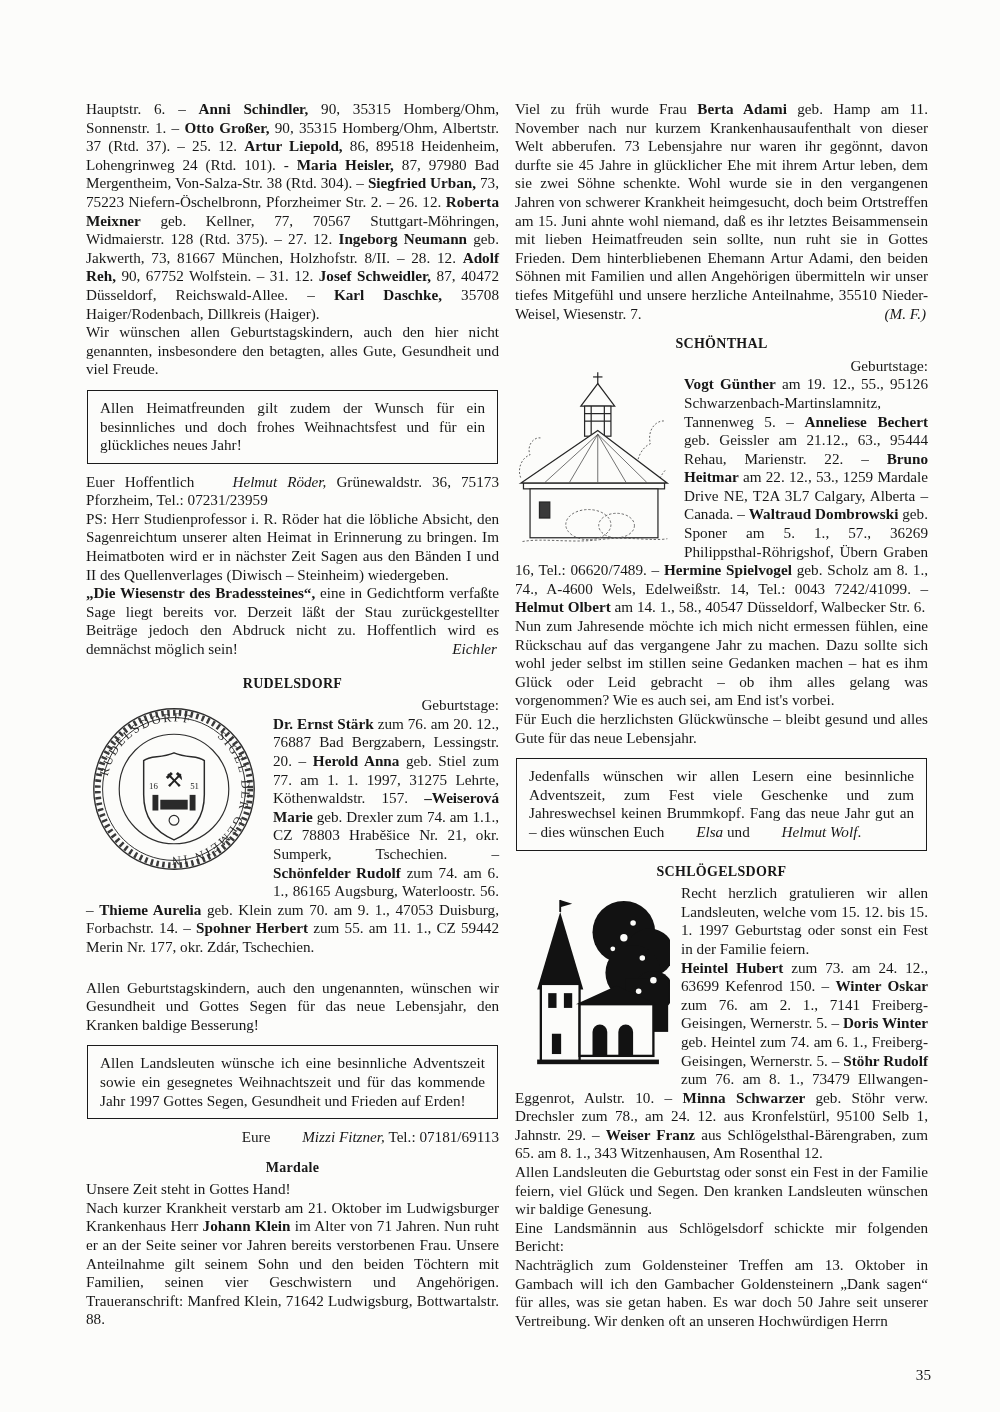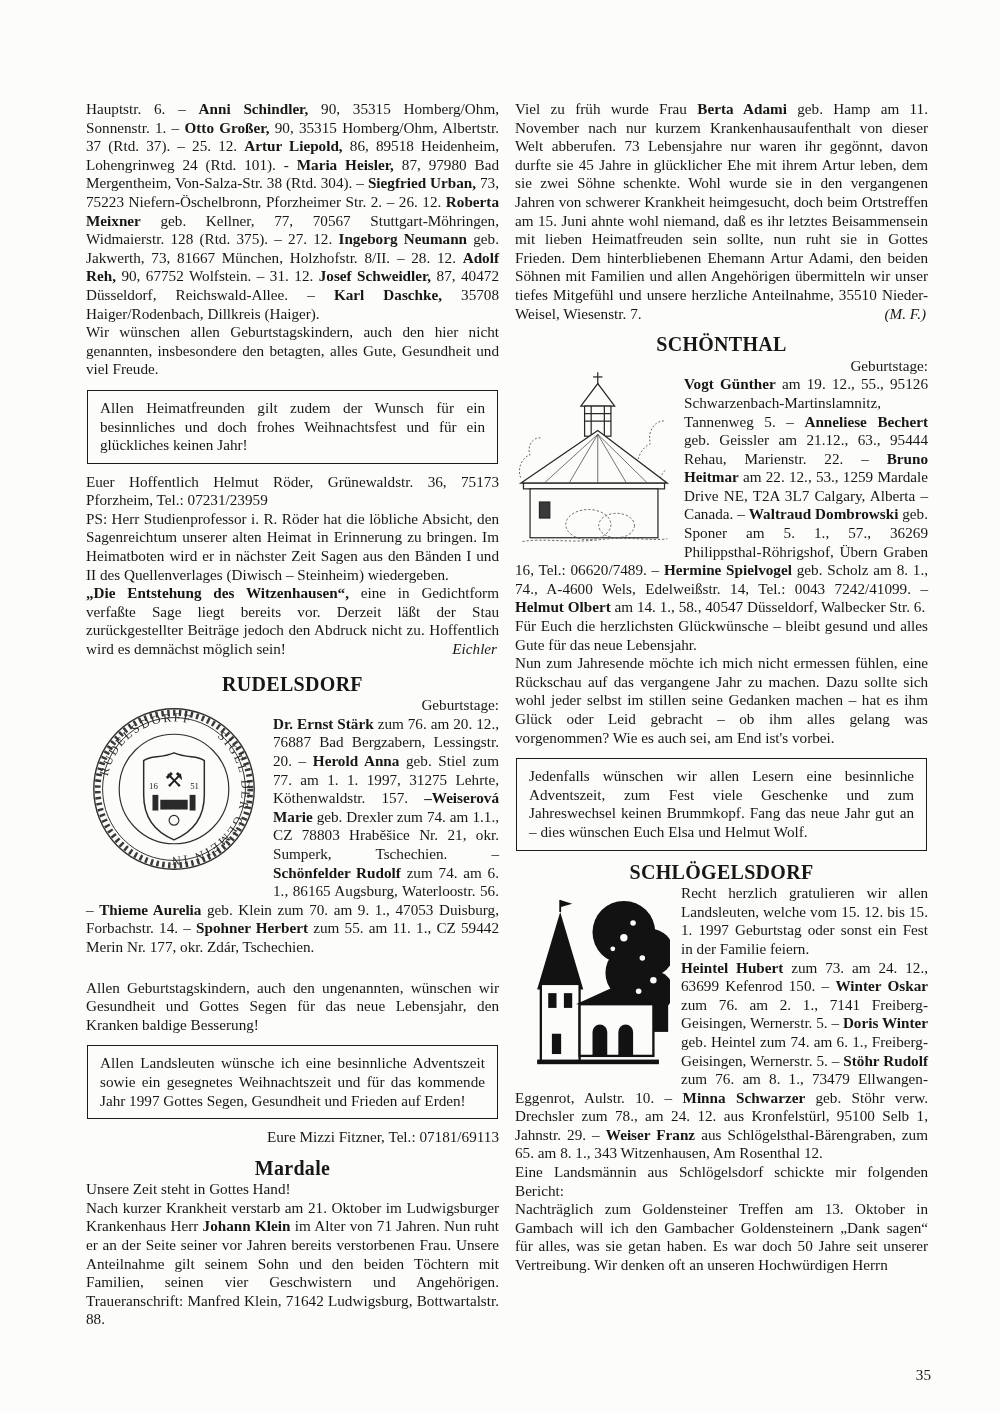--- a/index.html
+++ b/index.html
@@ -3,22 +3,22 @@
 <meta charset="utf-8">
 <style>
   html,body{margin:0;padding:0;background:#ddd;}
   .page{position:relative;width:1000px;height:1412px;background:#fcfcfa;overflow:hidden;
         color:#171717;font-family:"Liberation Serif","DejaVu Serif",serif;
         font-size:15.2px;line-height:18.6px;}
   .cols{display:flex;gap:16px;padding:100px 72px 0 86px;}
   .col{width:413px;}
   p{margin:0;text-align:justify;}
   .b{font-weight:bold;}
-  .i{}
-  .h-sec{font-weight:bold;text-align:center;font-size:20px;letter-spacing:.3px;margin:12px 0 3px;}
+  .i{font-style:italic;margin-left:28px;}
+  .h-sec{font-weight:bold;text-align:center;font-size:14px;letter-spacing:.3px;margin:12px 0 3px;}
   .box{border:1.5px solid #1b1b1b;padding:8px 12px;margin:11px 1px 9px 1px;}
   .rel{position:relative;}
   .endsig{position:absolute;right:2px;bottom:0;font-style:italic;}
   .sig-right{text-align:right;margin:8px 0 2px;}
   .geb-label{text-align:right;}
   .float-img{float:left;margin:3px 11px 4px 0;}
   .clear{clear:both;}
   .gap{margin-top:22px;}
   .pagenum{position:absolute;top:1366px;right:69px;}
   .seal-text{font-family:"Liberation Serif",serif;font-size:12.5px;letter-spacing:2.2px;fill:#2a2a2a;}
@@ -29,27 +29,27 @@
 <body>
 
 <div class="page">
   <div class="cols">
 
     <div class="col">
       <p><span>Hauptstr. 6. – </span><span class="b">Anni Schindler,</span><span> 90, 35315 Homberg/Ohm, Sonnenstr. 1. – </span><span class="b">Otto Großer,</span><span> 90, 35315 Homberg/Ohm, Albertstr. 37 (Rtd. 37). – 25. 12. </span><span class="b">Artur Liepold,</span><span> 86, 89518 Heidenheim, Lohengrinweg 24 (Rtd. 101). - </span><span class="b">Maria Heisler,</span><span> 87, 97980 Bad Mergentheim, Von-Salza-Str. 38 (Rtd. 304). – </span><span class="b">Siegfried Urban,</span><span> 73, 75223 Niefern-Öschelbronn, Pforzheimer Str. 2. – 26. 12. </span><span class="b">Roberta Meixner</span><span> geb. Kellner, 77, 70567 Stuttgart-Möhringen, Widmaierstr. 128 (Rtd. 375). – 27. 12. </span><span class="b">Ingeborg Neumann</span><span> geb. Jakwerth, 73, 81667 München, Holzhofstr. 8/II. – 28. 12. </span><span class="b">Adolf Reh,</span><span> 90, 67752 Wolfstein. – 31. 12. </span><span class="b">Josef Schweidler,</span><span> 87, 40472 Düsseldorf, Reichswald-Allee. – </span><span class="b">Karl Daschke,</span><span> 35708 Haiger/Rodenbach, Dillkreis (Haiger).</span></p>
       <p>Wir wünschen allen Geburtstagskindern, auch den hier nicht genannten, insbesondere den betagten, alles Gute, Gesundheit und viel Freude.</p>
 
       <div class="box">
-        <p>Allen Heimatfreunden gilt zudem der Wunsch für ein besinnliches und doch frohes Weihnachtsfest und für ein glückliches keinen Jahr!</p>
+        <p>Allen Heimatfreunden gilt zudem der Wunsch für ein besinnliches und doch frohes Weihnachtsfest und für ein glückliches neues Jahr!</p>
       </div>
 
       <p><span>Euer Hoffentlich </span><span class="i">Helmut Röder,</span><span> Grünewaldstr. 36, 75173 Pforzheim, Tel.: 07231/23959</span></p>
       <p>PS: Herr Studienprofessor i. R. Röder hat die löbliche Absicht, den Sagenreichtum unserer alten Heimat in Erinnerung zu bringen. Im Heimatboten wird er in nächster Zeit Sagen aus den Bänden I und II des Quellenverlages (Diwisch – Steinheim) wiedergeben.</p>
       <div class="rel">
-        <p><span class="b">„Die Entstehung des Witzenhausen“,</span><span> eine in Gedichtform verfaßte Sage liegt bereits vor. Derzeit läßt der Stau zurückgestellter Beiträge jedoch den Abdruck nicht zu. Hoffentlich wird es demnächst möglich sein!</span></p>
+        <p><span class="b">„Die Wiesenstr des Bradessteines“,</span><span> eine in Gedichtform verfaßte Sage liegt bereits vor. Derzeit läßt der Stau zurückgestellter Beiträge jedoch den Abdruck nicht zu. Hoffentlich wird es demnächst möglich sein!</span></p>
         <span class="endsig">Eichler</span>
       </div>
 
       <div class="h-sec" style="margin-top:16px">RUDELSDORF</div>
 
       <div>
 
         <svg class="float-img" width="176" height="180" viewBox="0 0 176 184">
           <circle cx="88" cy="92" r="82" fill="#fcfcfa" stroke="#2e2e2e" stroke-width="1.4"></circle>
           <circle cx="88" cy="92" r="78" fill="none" stroke="#3a3a3a" stroke-width="6" stroke-dasharray="2.5,3.5"></circle>
@@ -134,22 +134,22 @@
             <ellipse cx="78" cy="170" rx="24" ry="16"></ellipse>
             <ellipse cx="108" cy="171" rx="19" ry="13"></ellipse>
             <path d="M8,188 C30,184 60,190 90,186 C120,182 146,188 162,185"></path>
           </g>
         </svg>
         <div class="geb-label">Geburtstage:</div>
         <p><span class="b">Vogt Günther</span><span> am 19. 12., 55., 95126 Schwarzenbach-Martinslamnitz, Tannenweg 5. – </span><span class="b">Anneliese Bechert</span><span> geb. Geissler am 21.12., 63., 95444 Rehau, Marienstr. 22. – </span><span class="b">Bruno Heitmar</span><span> am 22. 12., 53., 1259 Mardale Drive NE, T2A 3L7 Calgary, Alberta – Canada. – </span><span class="b">Waltraud Dombrowski</span><span> geb. Sponer am 5. 1., 57., 36269 Philippsthal-Röhrigshof, Übern Graben 16, Tel.: 06620/7489. – </span><span class="b">Hermine Spielvogel</span><span> geb. Scholz am 8. 1., 74., A-4600 Wels, Edelweißstr. 14, Tel.: 0043 7242/41099. – </span><span class="b">Helmut Olbert</span><span> am 14. 1., 58., 40547 Düsseldorf, Walbecker Str. 6.</span></p>
         <div class="clear"></div>
       </div>
 
+      <p>Nun zum Jahresende möchte ich mich nicht ermessen fühlen, eine Rückschau auf das vergangene Jahr zu machen. Dazu sollte sich wohl jeder selbst im stillen seine Gedanken machen – hat es ihm Glück oder Leid gebracht – ob ihm alles gelang was vorgenommen? Wie es auch sei, am End ist's vorbei.</p>
       <p>Für Euch die herzlichsten Glückwünsche – bleibt gesund und alles Gute für das neue Lebensjahr.</p>
-      <p>Nun zum Jahresende möchte ich mich nicht ermessen fühlen, eine Rückschau auf das vergangene Jahr zu machen. Dazu sollte sich wohl jeder selbst im stillen seine Gedanken machen – hat es ihm Glück oder Leid gebracht – ob ihm alles gelang was vorgenommen? Wie es auch sei, am End ist's vorbei.</p>
 
       <div class="box">
         <p><span>Jedenfalls wünschen wir allen Lesern eine besinnliche Adventszeit, zum Fest viele Geschenke und zum Jahreswechsel keinen Brummkopf. Fang das neue Jahr gut an – dies wünschen Euch </span><span class="i">Elsa</span><span> und </span><span class="i">Helmut Wolf</span><span>.</span></p>
       </div>
 
       <div class="h-sec">SCHLÖGELSDORF</div>
 
       <div>
 
         <svg class="float-img" width="155" height="192" viewBox="0 0 168 190">
@@ -179,19 +179,20 @@
           <rect x="70" y="118" width="80" height="56" fill="#fcfcfa" stroke="#121212" stroke-width="2.5"></rect>
           <path d="M84,174 v-26 a8,8 0 0 1 16,0 v26 Z" fill="#121212"></path>
           <path d="M112,174 v-26 a8,8 0 0 1 16,0 v26 Z" fill="#121212"></path>
           <rect x="24" y="178" width="132" height="5" fill="#121212"></rect>
         </svg>
         <p>Recht herzlich gratulieren wir allen Landsleuten, welche vom 15. 12. bis 15. 1. 1997 Geburtstag oder sonst ein Fest in der Familie feiern.</p>
         <p><span class="b">Heintel Hubert</span><span> zum 73. am 24. 12., 63699 Kefenrod 150. – </span><span class="b">Winter Oskar</span><span> zum 76. am 2. 1., 7141 Freiberg-Geisingen, Wernerstr. 5. – </span><span class="b">Doris Winter</span><span> geb. Heintel zum 74. am 6. 1., Freiberg-Geisingen, Wernerstr. 5. – </span><span class="b">Stöhr Rudolf</span><span> zum 76. am 8. 1., 73479 Ellwangen-Eggenrot, Aulstr. 10. – </span><span class="b">Minna Schwarzer</span><span> geb. Stöhr verw. Drechsler zum 78., am 24. 12. aus Kronfelstürl, 95100 Selb 1, Jahnstr. 29. – </span><span class="b">Weiser Franz</span><span> aus Schlögelsthal-Bärengraben, zum 65. am 8. 1., 343 Witzenhausen, Am Rosenthal 12.</span></p>
         <div class="clear"></div>
       </div>
 
+      <p>Allen Landsleuten die Geburtstag oder sonst ein Fest in der Familie feiern, viel Glück und Segen. Den kranken Landsleuten wünschen wir baldige Genesung.</p>
       <p>Eine Landsmännin aus Schlögelsdorf schickte mir folgenden Bericht:</p>
       <p>Nachträglich zum Goldensteiner Treffen am 13. Oktober in Gambach will ich den Gambacher Goldensteinern „Dank sagen“ für alles, was sie getan haben. Es war doch 50 Jahre seit unserer Vertreibung. Wir denken oft an unseren Hochwürdigen Herrn</p>
     </div>
   </div>
 
   <div class="pagenum">35</div>
 </div>
 
 </body></html>

